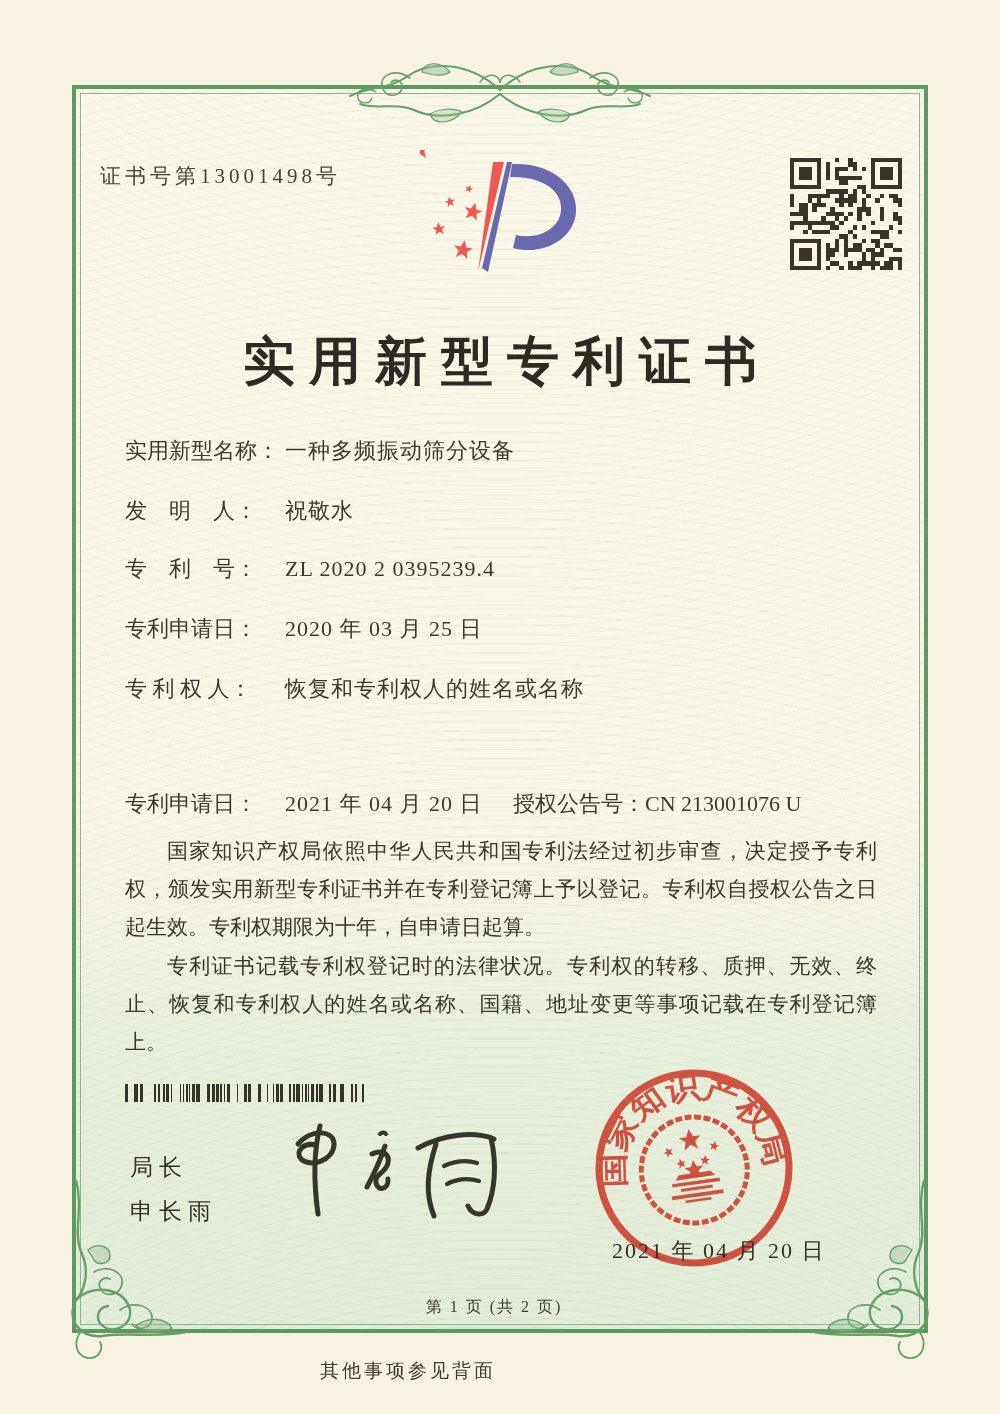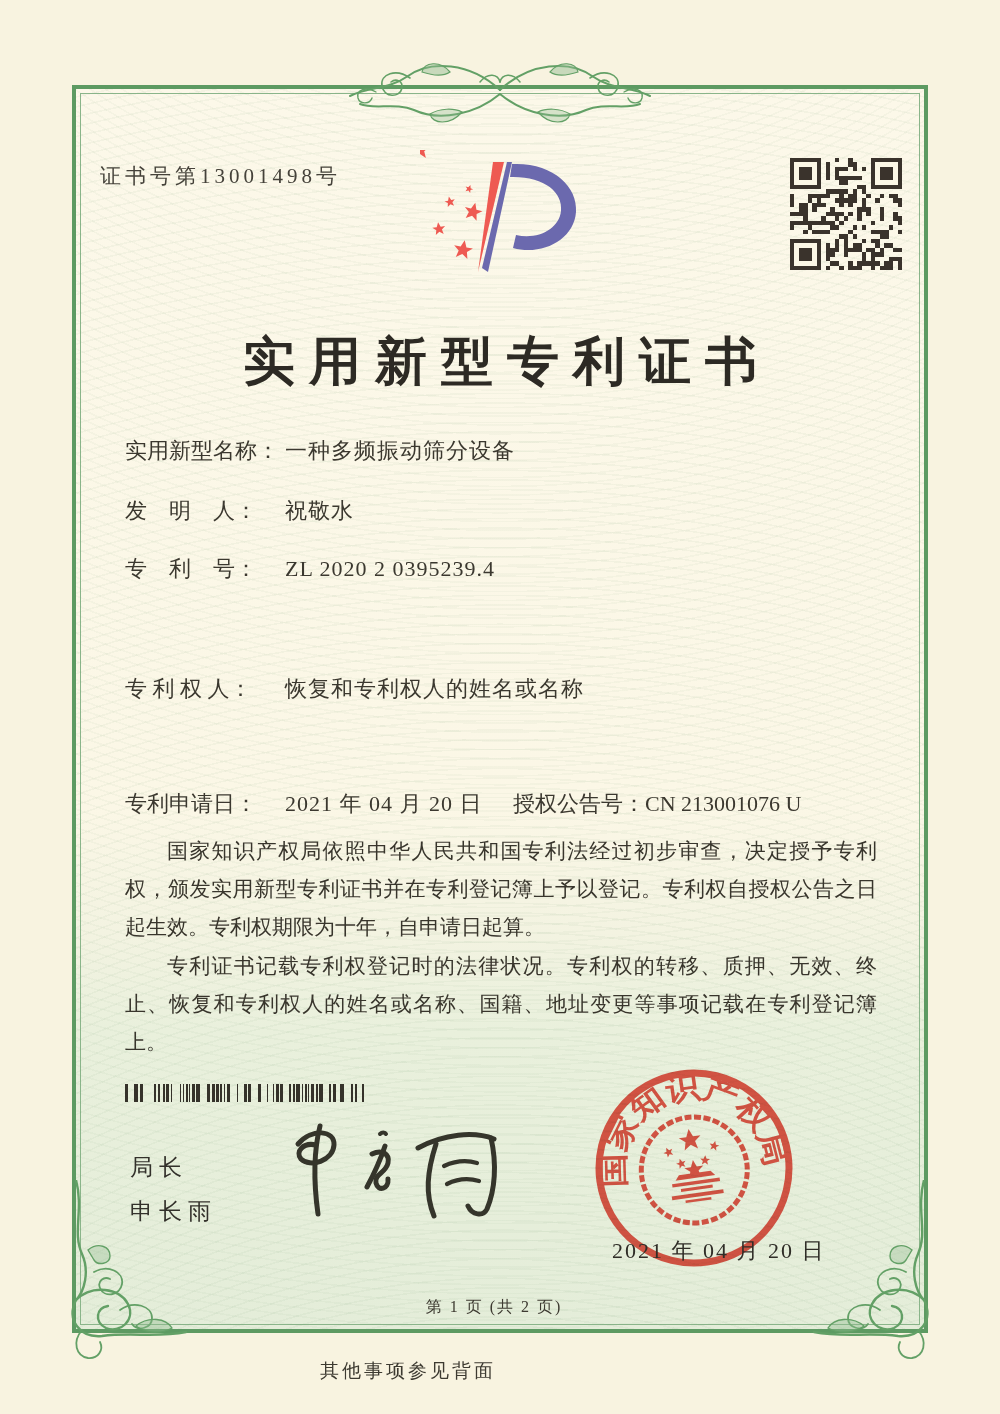--- a/index.html
+++ b/index.html
@@ -330,20 +330,23 @@
 
   <div class="frow" style="top:436px">
     <span class="lab">实用新型名称：</span><span class="val">一种多频振动筛分设备</span>
   </div>
   <div class="frow" style="top:496px">
     <span class="lab">发　明　人：</span><span class="val">祝敬水</span>
   </div>
   <div class="frow" style="top:554px">
     <span class="lab">专　利　号：</span><span class="val">ZL 2020 2 0395239.4</span>
   </div>
+  <div class="frow" style="top:614px">
+    <span class="lab">专利申请日：</span><span class="val">2020 年 03 月 25 日</span>
+  </div>
   <div class="frow" style="top:674px">
     <span class="lab">专 利 权 人：</span><span class="val">恢复和专利权人的姓名或名称</span>
   </div>
   <div class="frow" style="top:789px">
     <span class="lab">专利申请日：</span><span class="val">2021 年 04 月 20 日</span>
   </div>
   <div class="frow2" style="top:789px">
     <span class="lab" style="min-width:0">授权公告号：</span><span class="val">CN 213001076 U</span>
   </div>
 

